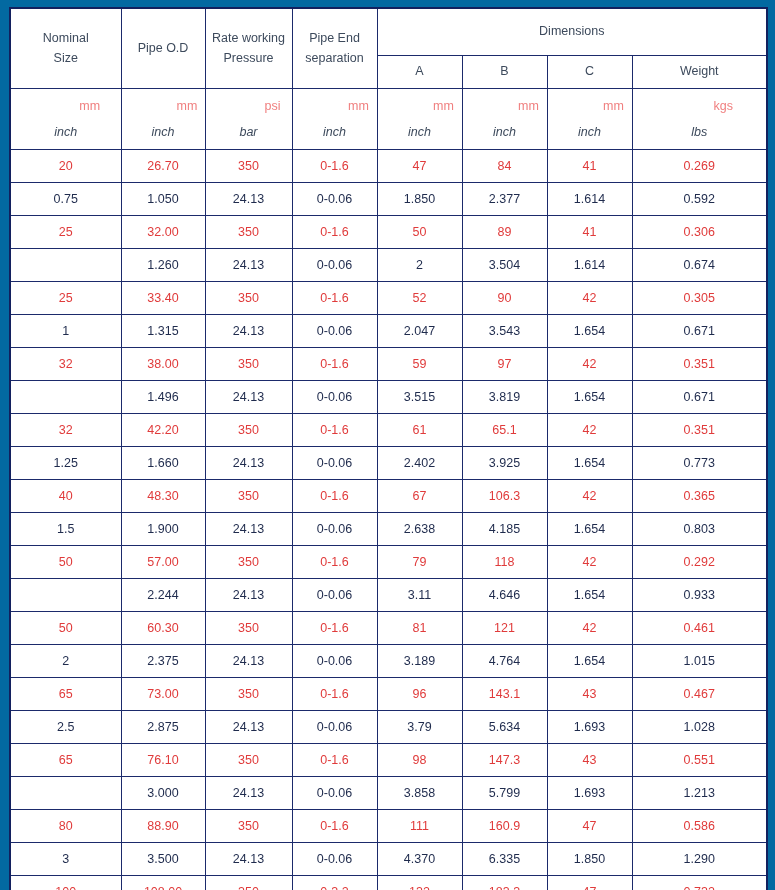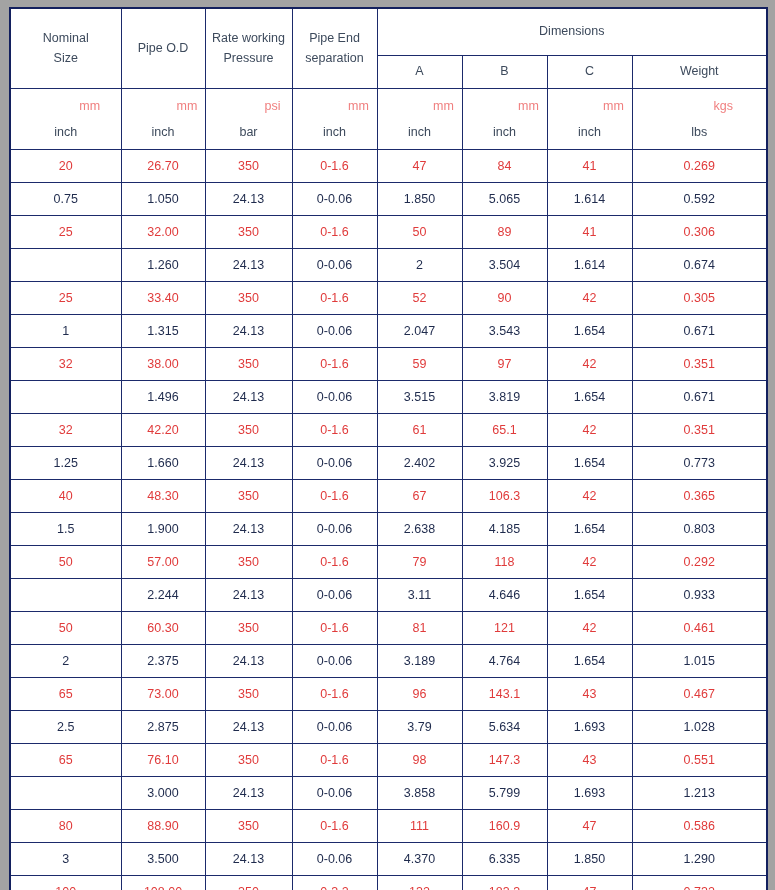--- a/index.html
+++ b/index.html
@@ -12,21 +12,21 @@
     width: 775px;
     height: 890px;
     font-family: "Liberation Sans", "DejaVu Sans", sans-serif;
     overflow: hidden;
   }
 
   .sheet {
     position: relative;
     width: 775px;
     height: 890px;
-    background: #a3a3a3;
+    background: #0369a1;
     box-sizing: border-box;
   }
 
   table.spec {
     position: absolute;
     left: 9px;
     top: 7px;
     width: 757px;
     border-collapse: collapse;
     table-layout: fixed;
@@ -68,20 +68,21 @@
   }
   td.unit .u-metric {
     display: block;
     color: #f08080;
     margin-bottom: 13px;
     padding-left: 48px;
   }
   td.unit .u-imperial {
     display: block;
     color: #3d4a5c;
+    font-style: italic;
   }
 
   
   td.cell {
     height: 32px;
     font-size: 12.5px;
   }
   tr.metric td.cell { color: #e03b3b; }
   tr.imperial td.cell { color: #1f2b4d; }
 
@@ -183,21 +184,21 @@
           <td class="cell">84</td>
           <td class="cell">41</td>
           <td class="cell">0.269</td>
         </tr>
         <tr class="imperial">
           <td class="cell">0.75</td>
           <td class="cell">1.050</td>
           <td class="cell">24.13</td>
           <td class="cell">0-0.06</td>
           <td class="cell">1.850</td>
-          <td class="cell">5.065</td>
+          <td class="cell">2.377</td>
           <td class="cell">1.614</td>
           <td class="cell">0.592</td>
         </tr>
         <tr class="metric">
           <td class="cell">25</td>
           <td class="cell">32.00</td>
           <td class="cell">350</td>
           <td class="cell">0-1.6</td>
           <td class="cell">50</td>
           <td class="cell">89</td>

